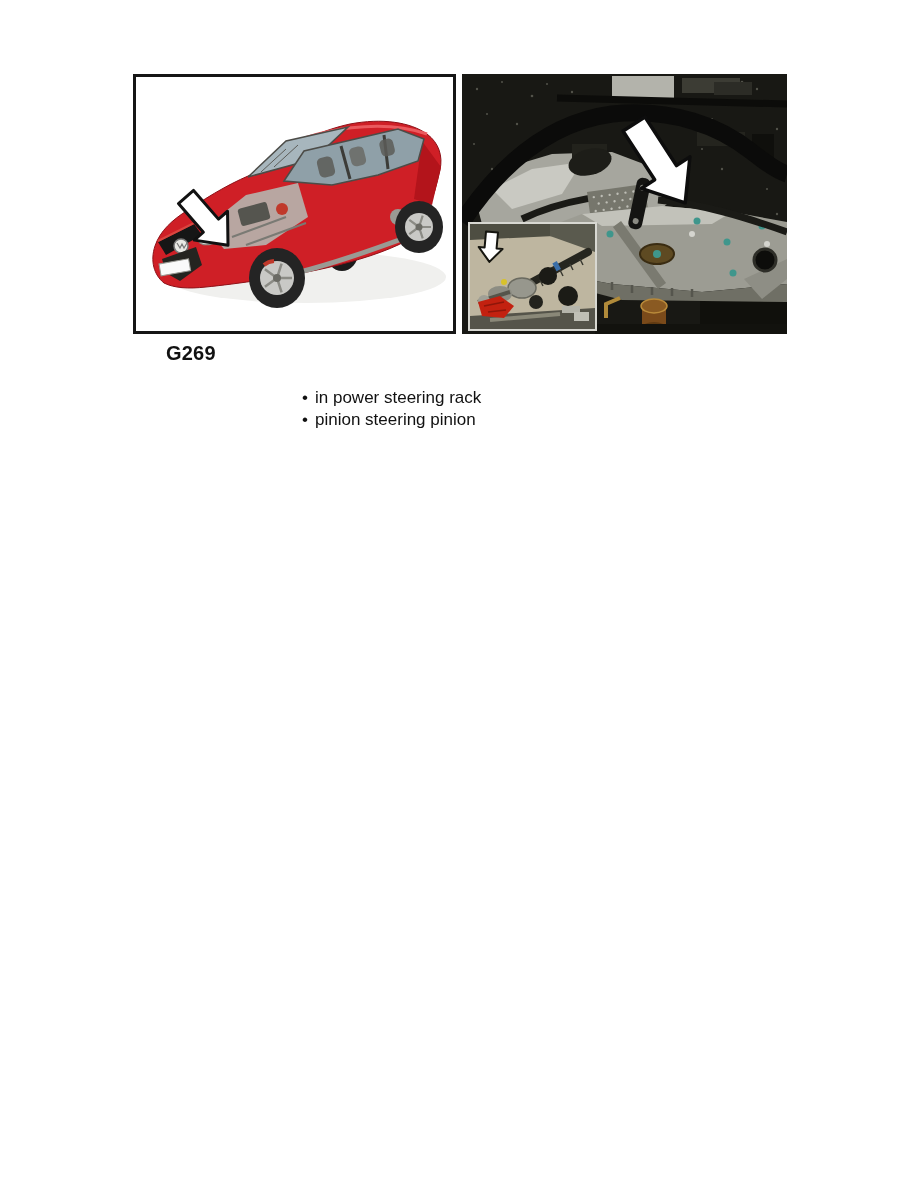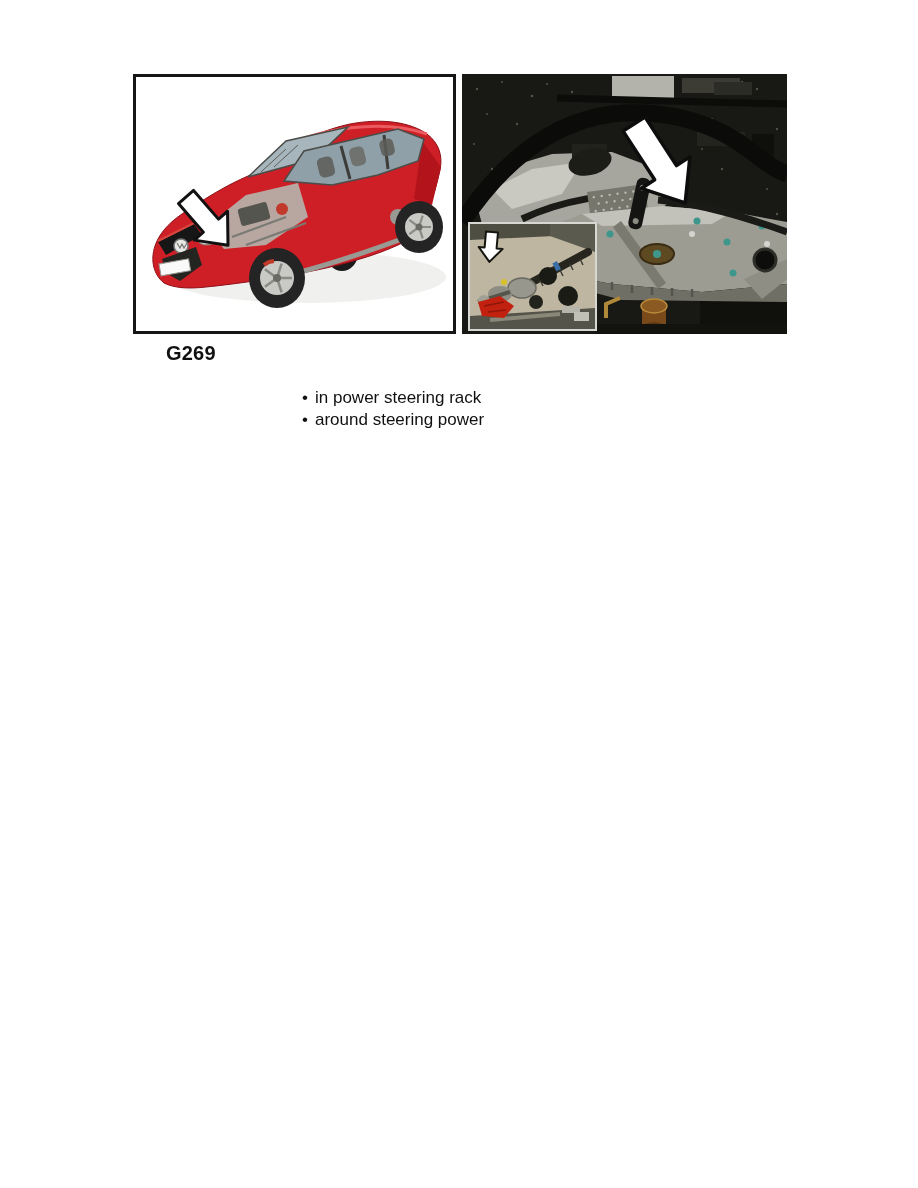--- a/index.html
+++ b/index.html
@@ -259,17 +259,17 @@
 
   <span class="caption caption-code">G269</span>
 
   <div class="details">
     <div class="detail-line">
       <span class="detail-bullet">•</span>
       <span>in power steering rack</span>
     </div>
     <div class="detail-line">
       <span class="detail-bullet">•</span>
-      <span>around steering power</span>
+      <span>pinion steering pinion</span>
     </div>
   </div>
 
 </div>
 
 </body></html>

